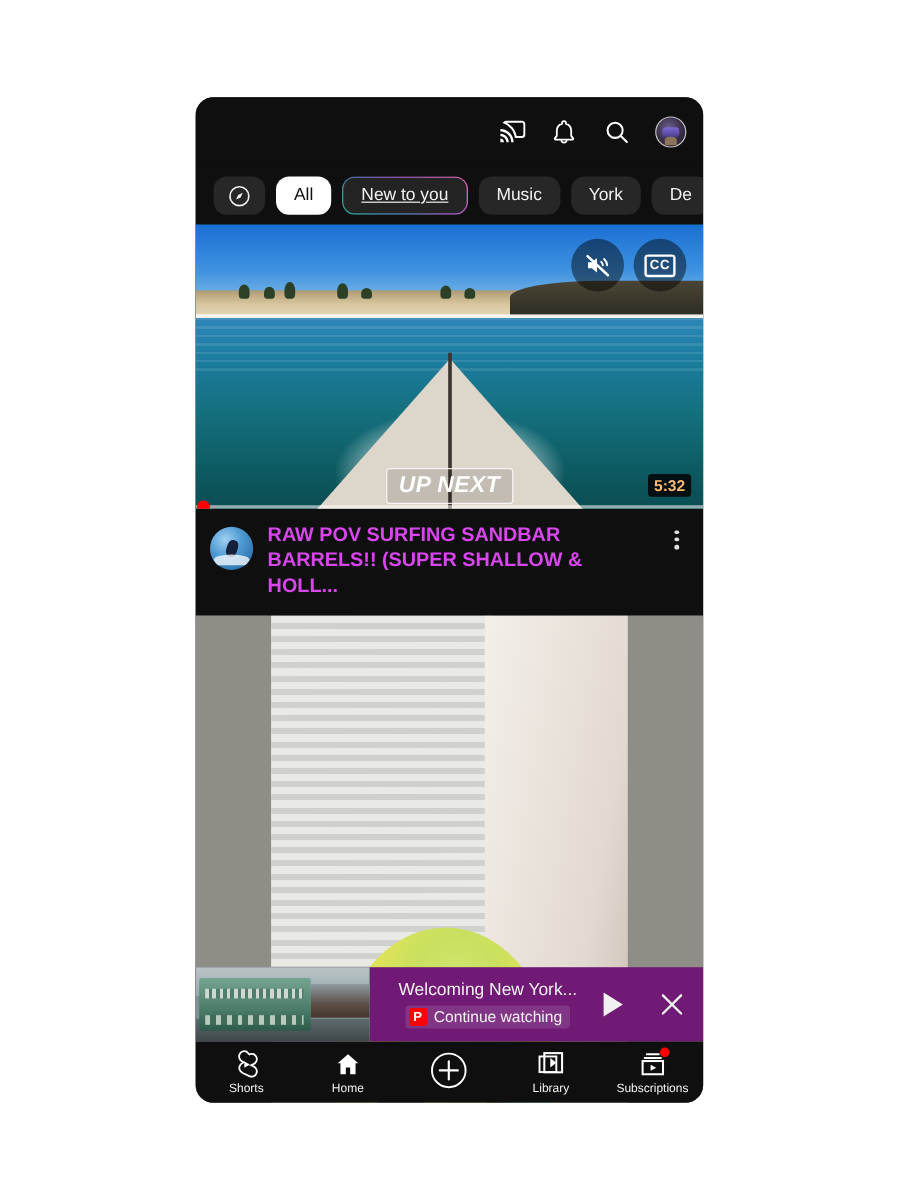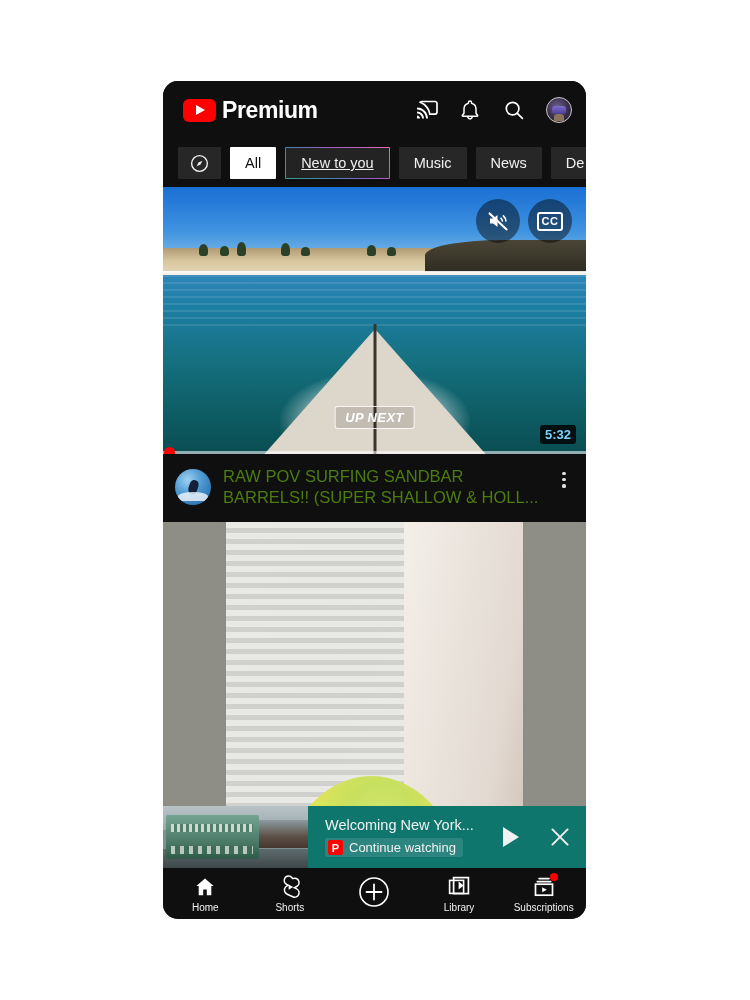--- a/index.html
+++ b/index.html
@@ -89,21 +89,21 @@
     align-items: center;
     gap: 9px;
     padding: 0 0 0 15px;
     background: #0f0f0f;
     overflow: hidden;
   }
   .chip {
     flex: 0 0 auto;
     height: 32px;
     padding: 0 15px;
-    border-radius: 1px;
+    border-radius: 11px;
     background: #272727;
     color: #f1f1f1;
     font-size: 14.5px;
     display: flex;
     align-items: center;
     justify-content: center;
     white-space: nowrap;
     border: none;
     font-family: "Liberation Sans", sans-serif;
   }
@@ -117,21 +117,21 @@
                       linear-gradient(215deg, #e36bb8 0%, #a05ec4 40%, #4b7fb5 68%, #2fa58d 100%);
     background-origin: border-box;
     background-clip: padding-box, border-box;
     text-decoration: underline;
   }
 
   
   .video-card { position: relative; }
   .thumb1 {
     position: relative;
-    width: 423px; height: 267px;
+    width: 423px; height: 237px;
     overflow: hidden;
     background: #0a4a5a;
   }
   .sky {
     position: absolute; left: 0; top: 0; width: 100%; height: 30%;
     background: linear-gradient(180deg, #1a6fd4 0%, #3f93e0 55%, #8fc2e8 100%);
   }
   .shore {
     position: absolute; left: 0; top: 23%; width: 100%; height: 11%;
     background: linear-gradient(180deg, #b09a74 0%, #d8c79f 45%, #e6dcc4 100%);
@@ -201,38 +201,38 @@
     border-radius: 3px;
     color: #fff;
     font-size: 11px;
     font-weight: 700;
     display: flex; align-items: center; justify-content: center;
     letter-spacing: 0.5px;
     font-family: "Liberation Sans", sans-serif;
   }
   .upnext {
     position: absolute;
-    left: 50%; bottom: 25px;
+    left: 50%; bottom: 4px;
     transform: translateX(-50%);
     padding: 3px 10px;
     border: 1.4px solid rgba(255,255,255,0.85);
     border-radius: 3px;
     color: #fff;
-    font-size: 13px;
+    font-size: 19px;
     font-weight: 700;
     font-style: italic;
     letter-spacing: 0.4px;
     background: rgba(0,0,0,0.12);
     font-family: "Liberation Sans", sans-serif;
   }
   .duration {
     position: absolute;
     right: 10px; bottom: 10px;
     background: rgba(0,0,0,0.82);
-    color: #7dd3fc;
+    color: #fdba74;
     font-size: 13px;
     font-weight: 600;
     padding: 2px 5px;
     border-radius: 3px;
     font-family: "Liberation Sans", sans-serif;
   }
   .progress {
     position: absolute;
     left: 0; bottom: 0;
     width: 100%; height: 3px;
@@ -274,24 +274,24 @@
   .ch-avatar::after {
     content: "";
     position: absolute;
     left: 8%; bottom: 10%;
     width: 84%; height: 26%;
     background: rgba(255,255,255,0.75);
     border-radius: 50% 50% 0 0;
   }
   .meta-text { flex: 1; min-width: 0; }
   .vtitle {
-    color: #4d7c0f;
+    color: #d946ef;
     font-size: 16.5px;
     line-height: 21px;
-    font-weight: 400;
+    font-weight: 700;
     font-family: "Liberation Sans", sans-serif;
   }
   .vsub {
     color: #aaaaaa;
     font-size: 13.5px;
     margin-top: 6px;
     font-family: "Liberation Sans", sans-serif;
   }
   .kebab {
     flex: 0 0 20px;
@@ -366,23 +366,24 @@
     border-radius: 4px;
     transform: rotate(16deg);
   }
 
   
   .miniplayer {
     position: absolute;
     left: 0; bottom: 51px;
     width: 100%;
     height: 62px;
-    background: #0f766e;
-    display: flex;
-    align-items: center;
+    background: #701a75;
+    display: flex;
+    align-items: center;
+    text-align: center;
   }
   .mini-thumb {
     flex: 0 0 145px;
     height: 62px;
     position: relative;
     overflow: hidden;
     background: #7f8f92;
   }
   .mt-sky {
     position: absolute; left: 0; top: 0; width: 100%; height: 38%;
@@ -497,24 +498,20 @@
     background: #ff0000;
   }
 </style>
 </head>
 <body>
 
 <div id="stage">
   <div id="phone">
 
     <div class="topbar">
-      <div class="logo-wrap">
-        <span class="yt-play"></span>
-        <span class="premium-word">Premium</span>
-      </div>
       <div class="topbar-spacer"></div>
       <div class="topbar-icons">
         <svg class="ticon" viewBox="0 0 24 24">
           <path d="M3 17.5v3h3c0-1.66-1.34-3-3-3zM3 13.5v2c2.76 0 5 2.24 5 5h2c0-3.87-3.13-7-7-7zM3 9.5v2c5 0 9 4 9 9h2c0-6.08-4.92-11-11-11z" fill="#fff"></path>
           <path d="M21 3.5H8c-.7 0-1.3.28-1.74.72 2.5 1 4.66 2.6 6.3 4.63 1.1 1.36 1.96 2.9 2.54 4.57.3.86.52 1.75.66 2.66H21c1.1 0 2-.9 2-2v-8.5c0-1.12-.9-2.08-2-2.08z" fill="none" stroke="#fff" stroke-width="1.7"></path>
         </svg>
         <svg class="ticon" viewBox="0 0 24 24">
           <path d="M12 3c-.9 0-1.6.7-1.6 1.6v.6C7.9 5.9 6 8.2 6 11v4.2l-1.6 2.1c-.3.4 0 1 .5 1h14.2c.5 0 .8-.6.5-1L18 15.2V11c0-2.8-1.9-5.1-4.4-5.8v-.6c0-.9-.7-1.6-1.6-1.6z" fill="none" stroke="#fff" stroke-width="1.5" stroke-linejoin="round"></path>
           <path d="M9.8 19.3a2.3 2.3 0 0 0 4.4 0" fill="none" stroke="#fff" stroke-width="1.5" stroke-linecap="round"></path>
         </svg>
@@ -529,21 +526,21 @@
     <div class="chips">
       <div class="chip explore">
         <svg width="21" height="21" viewBox="0 0 24 24">
           <circle cx="12" cy="12" r="9" fill="none" stroke="#f1f1f1" stroke-width="1.6"></circle>
           <path d="M15.2 8.8l-2 4.4-4.4 2 2-4.4z" fill="#f1f1f1"></path>
         </svg>
       </div>
       <div class="chip active">All</div>
       <div class="chip gradient">New to you</div>
       <div class="chip">Music</div>
-      <div class="chip">News</div>
+      <div class="chip">York</div>
       <div class="chip">De</div>
     </div>
 
     <div class="video-card">
       <div class="thumb1">
         <div class="sky"></div>
         <div class="shore"></div>
         <div class="headland"></div>
         <div class="trees">
           <span class="tree" style="left:6%"></span>
@@ -625,34 +622,34 @@
           <line x1="5" y1="5" x2="19" y2="19" stroke="#f1f1f1" stroke-width="1.8" stroke-linecap="round"></line>
           <line x1="19" y1="5" x2="5" y2="19" stroke="#f1f1f1" stroke-width="1.8" stroke-linecap="round"></line>
         </svg>
       </div>
     </div>
 
     <div class="bottomnav">
       <div class="navitem">
         <div class="navicon">
           <svg viewBox="0 0 24 24" width="24" height="24">
-            <path d="M12 3.6L3.4 11h2.3v9.2h4.5v-5.7h3.6v5.7h4.5V11h2.3z" fill="#fff"></path>
+            <path d="M14.8 3.6c2.3-1.1 5 0 5.9 2.3.9 2.3-.2 4.9-2.4 5.9l-2 .9 2 .9c2.2 1 3.3 3.6 2.4 5.9-.9 2.3-3.6 3.4-5.9 2.3l-5.6-2.6c-2.3-1.1-3.3-3.7-2.4-6 .4-1 1.2-1.9 2.2-2.4l1.2-.6-1.2-.6c-2.2-1-3.3-3.6-2.4-5.9.9-2.3 3.6-3.4 5.9-2.3z" fill="none" stroke="#fff" stroke-width="1.5"></path>
+            <path d="M10.6 9.5l4.6 2.6-4.6 2.6z" fill="#fff"></path>
           </svg>
         </div>
-        <div class="navlabel">Home</div>
+        <div class="navlabel">Shorts</div>
       </div>
 
       <div class="navitem">
         <div class="navicon">
           <svg viewBox="0 0 24 24" width="24" height="24">
-            <path d="M14.8 3.6c2.3-1.1 5 0 5.9 2.3.9 2.3-.2 4.9-2.4 5.9l-2 .9 2 .9c2.2 1 3.3 3.6 2.4 5.9-.9 2.3-3.6 3.4-5.9 2.3l-5.6-2.6c-2.3-1.1-3.3-3.7-2.4-6 .4-1 1.2-1.9 2.2-2.4l1.2-.6-1.2-.6c-2.2-1-3.3-3.6-2.4-5.9.9-2.3 3.6-3.4 5.9-2.3z" fill="none" stroke="#fff" stroke-width="1.5"></path>
-            <path d="M10.6 9.5l4.6 2.6-4.6 2.6z" fill="#fff"></path>
+            <path d="M12 3.6L3.4 11h2.3v9.2h4.5v-5.7h3.6v5.7h4.5V11h2.3z" fill="#fff"></path>
           </svg>
         </div>
-        <div class="navlabel">Shorts</div>
+        <div class="navlabel">Home</div>
       </div>
 
       <div class="navitem">
         <div class="navicon" style="width:32px;height:32px">
           <svg viewBox="0 0 32 32" width="32" height="32">
             <circle cx="16" cy="16" r="14" fill="none" stroke="#fff" stroke-width="1.6"></circle>
             <line x1="16" y1="8.5" x2="16" y2="23.5" stroke="#fff" stroke-width="1.8" stroke-linecap="round"></line>
             <line x1="8.5" y1="16" x2="23.5" y2="16" stroke="#fff" stroke-width="1.8" stroke-linecap="round"></line>
           </svg>
         </div>

